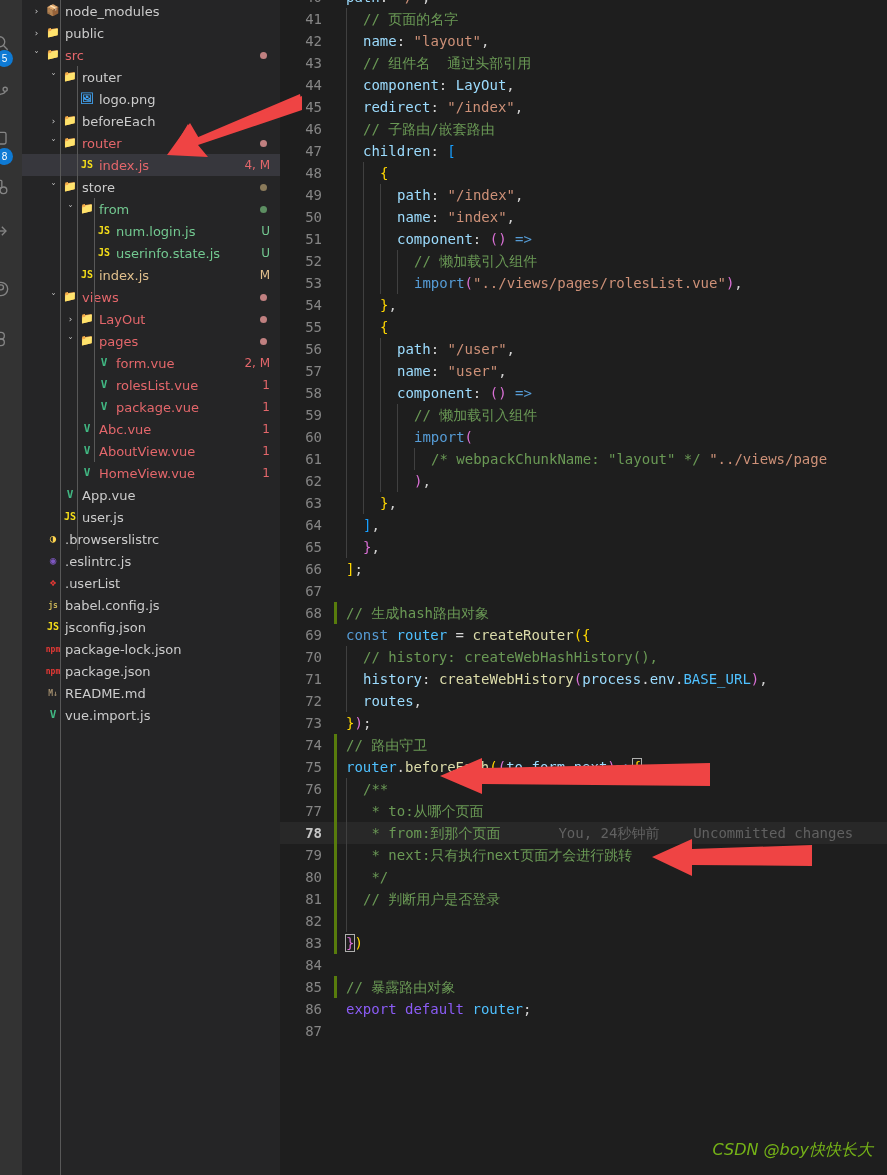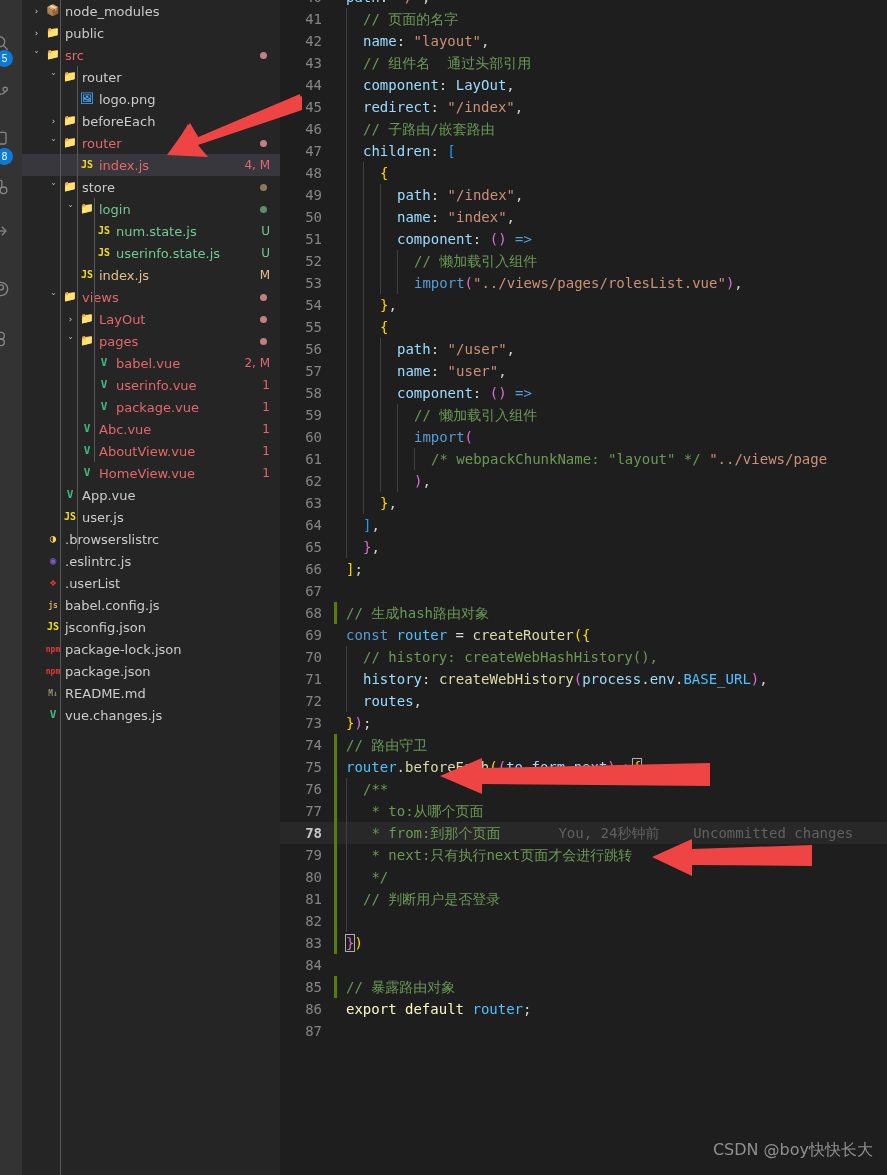--- a/index.html
+++ b/index.html
@@ -161,21 +161,21 @@
   }
   .ig {
     display: inline-block;
     border-left: 1px solid #404040;
     height: 22px;
     vertical-align: top;
   }
 
   
   .t-cmt   { color: #6a9955; }
-  .t-key   { color: #fef9c3; }
+  .t-key   { color: #8b5cf6; }
   .t-kw2   { color: #569cd6; }
   .t-str   { color: #ce9178; }
   .t-prop  { color: #9cdcfe; }
   .t-fn    { color: #dcdcaa; }
   .t-var   { color: #4fc1ff; }
   .t-punc  { color: #d4d4d4; }
   .t-br1   { color: #ffd700; }
   .t-br2   { color: #da70d6; }
   .t-br3   { color: #179fff; }
   .t-ident { color: #9cdcfe; }
@@ -196,24 +196,25 @@
   }
 
   
   .arrow { position: absolute; pointer-events: none; }
 
   
   .watermark {
     position: absolute;
     right: 14px;
     bottom: 14px;
-    color: #a3a3a3;
+    color: #84cc16;
     font-size: 16px;
     font-family: "DejaVu Sans", sans-serif;
     opacity: 0.85;
+    font-style: italic;
   }
 </style>
 </head>
 <body>
 
 <div id="app">
 
   <div class="activitybar">
     <div class="act-item" style="top:22px">
       <svg width="20" height="20" viewBox="0 0 24 24" fill="none" stroke="#858585" stroke-width="1.6">
@@ -315,27 +316,27 @@
         </div>
         <div class="row">
           <span class="twisty" style="margin-left: 25px;">˅</span>
           <span class="ficon"><span class="i-folder">📁</span></span>
           <span class="label c-normal">store</span>
           <span class="dot" style="background: rgb(138, 122, 90);"></span>
         </div>
         <div class="row">
           <span class="twisty" style="margin-left: 42px;">˅</span>
           <span class="ficon"><span class="i-folder">📁</span></span>
-          <span class="label c-untr">login</span>
+          <span class="label c-untr">from</span>
           <span class="dot" style="background: rgb(93, 143, 98);"></span>
         </div>
         <div class="row">
           <span class="twisty" style="margin-left: 59px;"></span>
           <span class="ficon"><span class="i-js">JS</span></span>
-          <span class="label c-untr">num.state.js</span>
+          <span class="label c-untr">num.login.js</span>
           <span class="deco c-untr">U</span>
         </div>
         <div class="row">
           <span class="twisty" style="margin-left: 59px;"></span>
           <span class="ficon"><span class="i-js">JS</span></span>
           <span class="label c-untr">userinfo.state.js</span>
           <span class="deco c-untr">U</span>
         </div>
         <div class="row">
           <span class="twisty" style="margin-left: 42px;"></span>
@@ -357,27 +358,27 @@
         </div>
         <div class="row">
           <span class="twisty" style="margin-left: 42px;">˅</span>
           <span class="ficon"><span style="color:#ef5350">📁</span></span>
           <span class="label c-confl">pages</span>
           <span class="dot" style="background: rgb(192, 128, 128);"></span>
         </div>
         <div class="row">
           <span class="twisty" style="margin-left: 59px;"></span>
           <span class="ficon"><span class="i-vue">V</span></span>
-          <span class="label c-confl">babel.vue</span>
+          <span class="label c-confl">form.vue</span>
           <span class="deco c-confl">2, M</span>
         </div>
         <div class="row">
           <span class="twisty" style="margin-left: 59px;"></span>
           <span class="ficon"><span class="i-vue">V</span></span>
-          <span class="label c-confl">userinfo.vue</span>
+          <span class="label c-confl">rolesList.vue</span>
           <span class="deco c-confl">1</span>
         </div>
         <div class="row">
           <span class="twisty" style="margin-left: 59px;"></span>
           <span class="ficon"><span class="i-vue">V</span></span>
           <span class="label c-confl">package.vue</span>
           <span class="deco c-confl">1</span>
         </div>
         <div class="row">
           <span class="twisty" style="margin-left: 42px;"></span>
@@ -443,21 +444,21 @@
           <span class="label c-normal">package.json</span>
         </div>
         <div class="row">
           <span class="twisty" style="margin-left: 8px;"></span>
           <span class="ficon"><span style="color:#9e8a6b;font-size:8px">M↓</span></span>
           <span class="label c-normal">README.md</span>
         </div>
         <div class="row">
           <span class="twisty" style="margin-left: 8px;"></span>
           <span class="ficon"><span class="i-vue">V</span></span>
-          <span class="label c-normal">vue.changes.js</span>
+          <span class="label c-normal">vue.import.js</span>
         </div>
         <div class="indent-guide" style="left: 38px; top: 0px; height: 726px; bottom: auto;"></div>
         <div class="indent-guide" style="left: 55px; top: 66px; height: 484px; bottom: auto;"></div>
         <div class="indent-guide" style="left: 55px; top: 176px; height: 264px; bottom: auto;"></div>
         <div class="indent-guide" style="left: 72px; top: 198px; height: 264px; bottom: auto;"></div>
         <div class="indent-guide" style="left: 38px; top: 484px; height: 726px; bottom: auto;"></div>
       </div>
   </div>
 
   <div class="editor">

